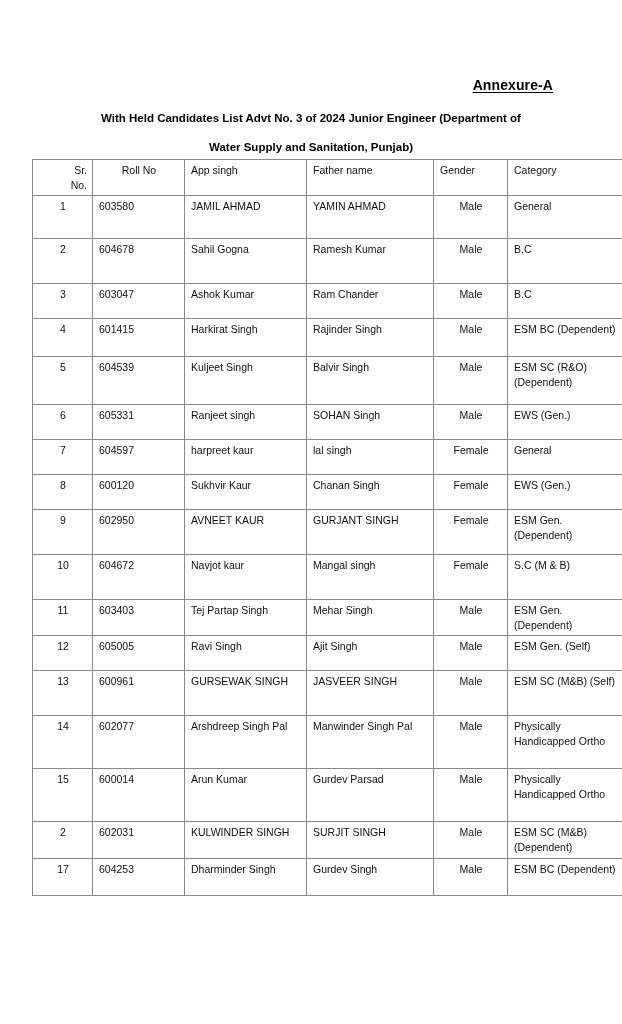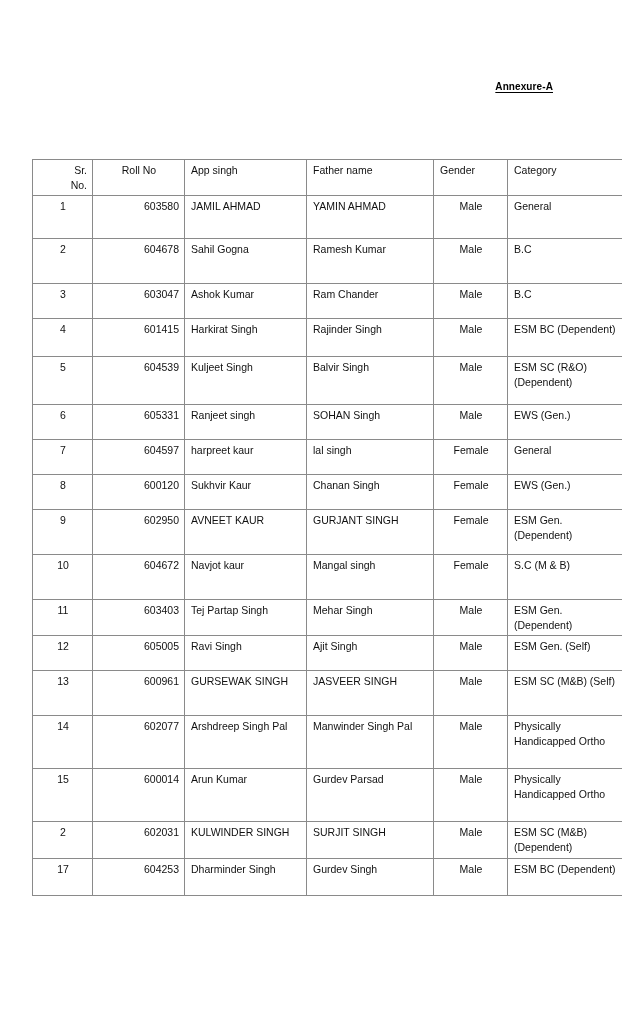--- a/index.html
+++ b/index.html
@@ -25,21 +25,21 @@
   
   .annexure-row {
     position: absolute;
     top: 76px;
     left: 0;
     width: 553px;
     text-align: right;
   }
   .annexure-label {
     display: inline-block;
-    font-size: 10px;
+    font-size: 14px;
     font-weight: bold;
     text-decoration: underline;
     text-underline-offset: 2px;
     letter-spacing: 0.1px;
     text-align: center;
   }
 
   
   .doc-title {
     position: absolute;
@@ -76,21 +76,21 @@
     border: 1px solid #8a8a8a;
     font-size: 10.5px;
     font-weight: normal;
     line-height: 14.5px;
     padding: 3px 5px 3px 6px;
     vertical-align: top;
     color: #111111;
   }
   
   .col-sr      { width: 48px;  text-align: center; }
-  .col-roll    { width: 80px;  text-align: right; }
+  .col-roll    { width: 80px;  text-align: left; }
   .col-app     { width: 110px; text-align: left; }
   .col-father  { width: 115px; text-align: left; }
   .col-gender  { width: 62px;  text-align: center; }
   .col-cat     { width: 106px; text-align: left; }
 
   thead td { vertical-align: top; }
   thead .col-sr { text-align: right; }
   thead .col-roll { text-align: center; margin-top: 43px; }
   thead .col-app,
   thead .col-father,
@@ -105,20 +105,22 @@
 </head>
 <body>
 
 <div class="page">
 
   <div class="annexure-row">
     <span class="annexure-label">Annexure-A</span>
   </div>
 
   <div class="doc-title">
+    <span class="line line1">With Held Candidates List Advt No. 3 of 2024 Junior Engineer (Department of</span>
+    <span class="line line2">Water Supply and Sanitation, Punjab)</span>
   </div>
 
   <div class="table-wrap">
     <table class="candidates">
       <thead>
         <tr>
           <td class="col-sr">
             <span class="hdr-sr-line">Sr.</span>
             <span class="hdr-sr-line">No.</span>
           </td>

